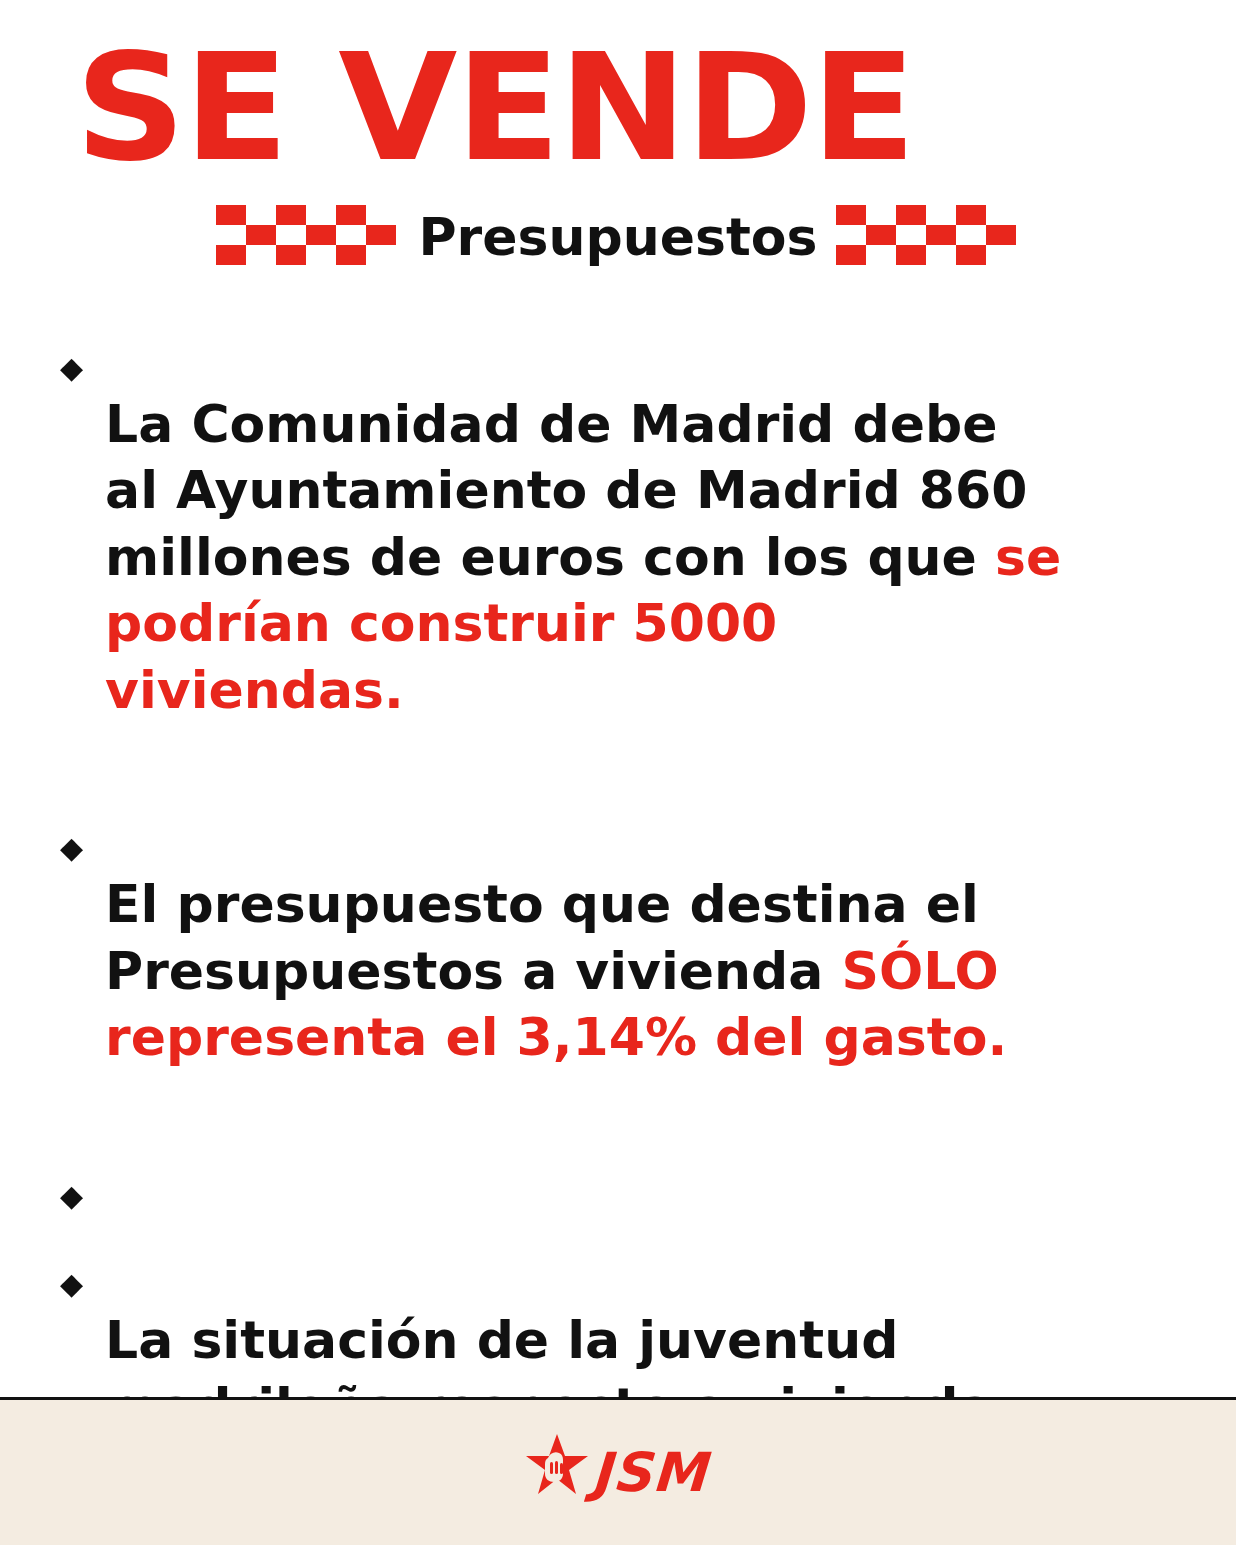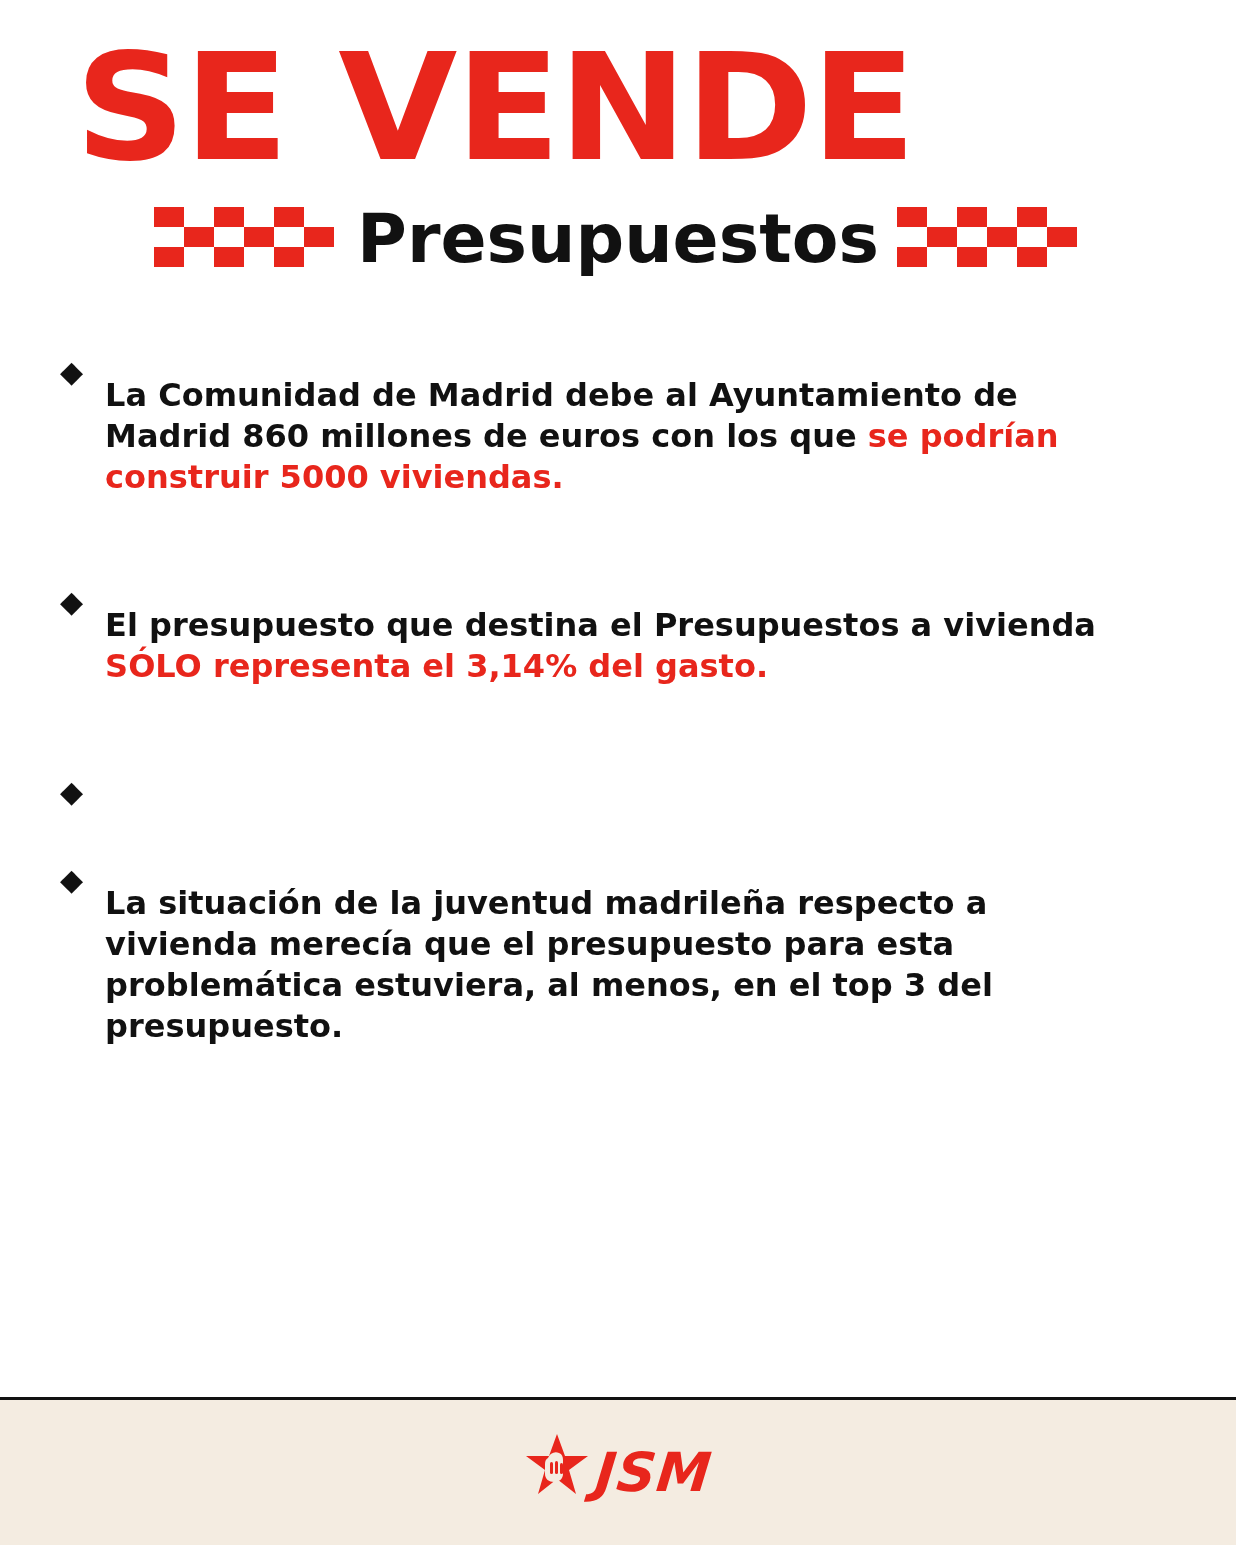--- a/index.html
+++ b/index.html
@@ -44,21 +44,21 @@
     display: flex;
     align-items: center;
     justify-content: center;
     gap: 18px;
     margin-top: 26px;
     padding: 0 70px;
   }
   .subtitle {
     font-family: "DejaVu Sans", sans-serif;
     font-weight: bold;
-    font-size: 68px;
+    font-size: 52px;
     line-height: 1;
     color: #111111;
     white-space: nowrap;
     margin: 0;
   }
   .checker {
     display: block;
   }
   
   .bullets {
@@ -75,21 +75,21 @@
     color: #111111;
     font-size: 30px;
     line-height: 1;
     margin-top: 14px;
     margin-right: 22px;
     flex: 0 0 auto;
   }
   .bullet-text {
     font-family: "DejaVu Sans", sans-serif;
     font-weight: bold;
-    font-size: 32px;
+    font-size: 52px;
     line-height: 1.28;
     color: #111111;
     max-width: 1035px;
   }
   .bullet-text .hl {
     color: #e8261c;
   }
   .b1 .bullet-text { max-width: 960px; }
   .b2 .bullet-text { max-width: 1040px; }
   .b4 .bullet-text { max-width: 1040px; }

